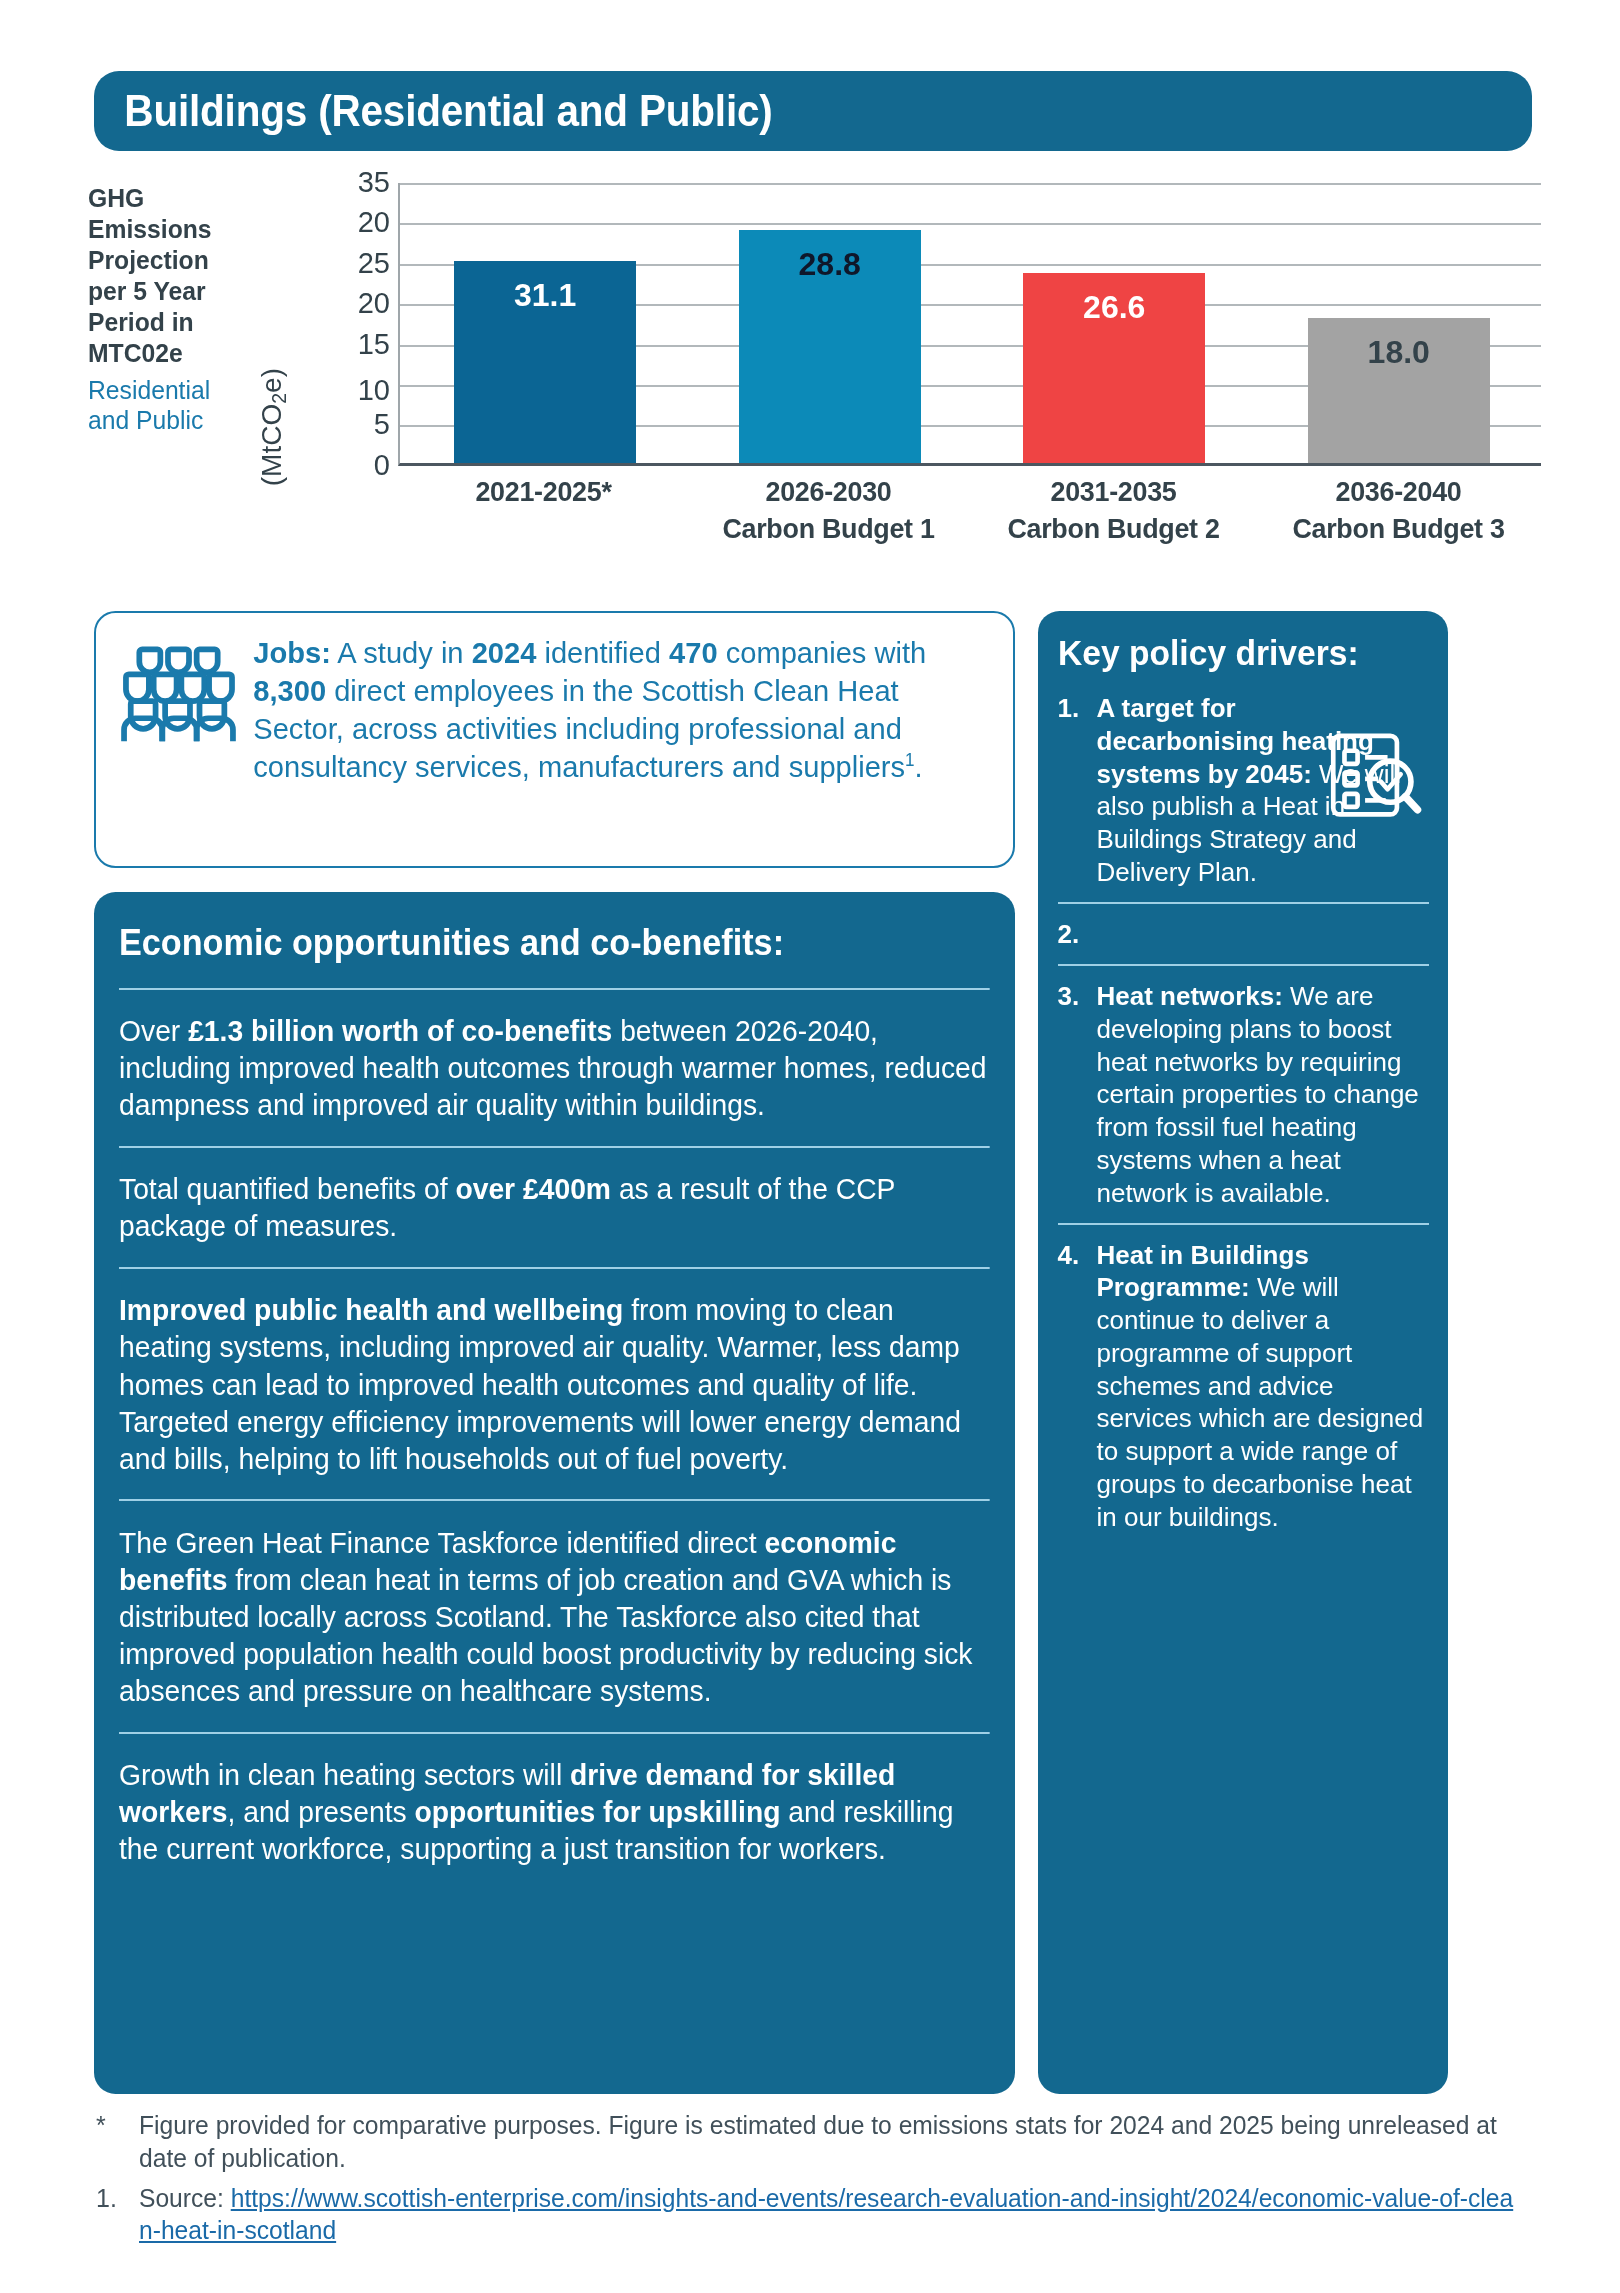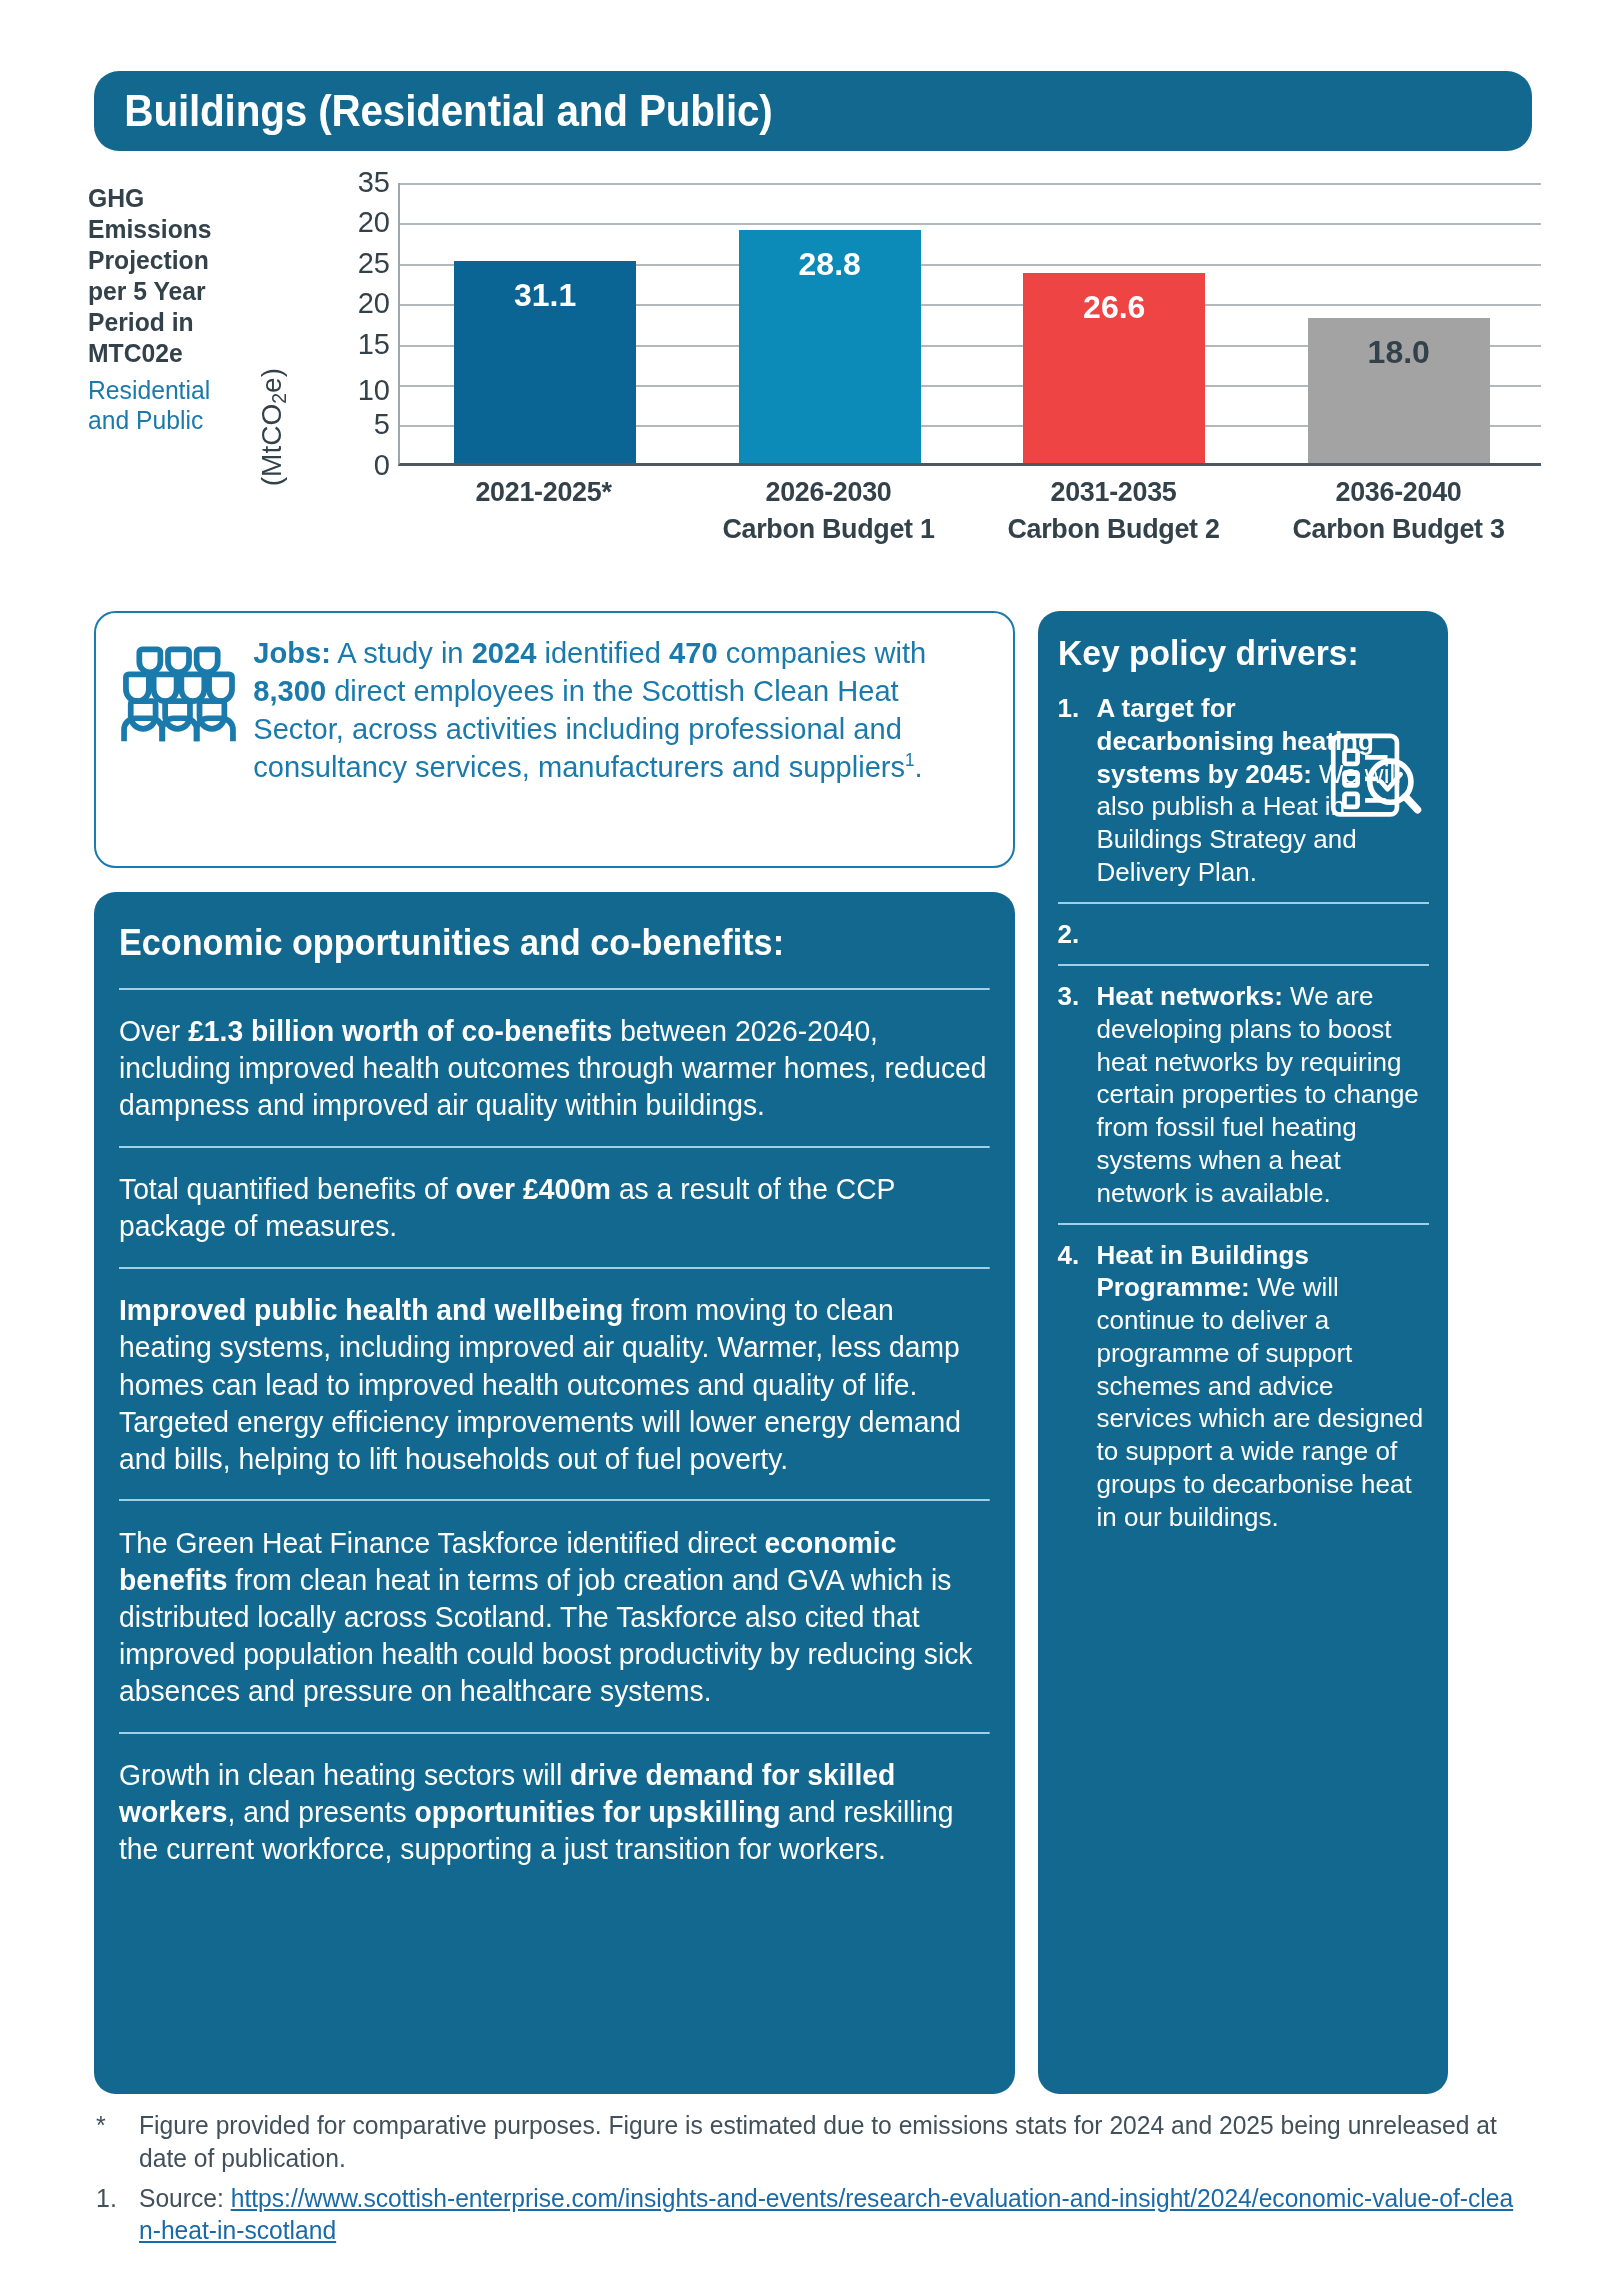--- a/index.html
+++ b/index.html
@@ -246,21 +246,21 @@
           <div class="gridline" style="top: 0px;"></div>
         </div>
       <div class="bars" id="bars">
           <div class="bar-slot">
             <div class="bar" style="height: 202px; background: rgb(11, 101, 148);">
               <div class="bar-value" style="color: rgb(255, 255, 255);">31.1</div>
             </div>
           </div>
           <div class="bar-slot">
             <div class="bar" style="height: 233px; background: rgb(12, 138, 184);">
-              <div class="bar-value" style="color: #ffffff; text-align: right;">28.8</div>
+              <div class="bar-value" style="color: #0f172a; text-align: right;">28.8</div>
             </div>
           </div>
           <div class="bar-slot">
             <div class="bar" style="height: 190px; background: #ef4444;">
               <div class="bar-value" style="color: rgb(255, 255, 255);">26.6</div>
             </div>
           </div>
           <div class="bar-slot">
             <div class="bar" style="height: 145px; background: #a3a3a3;">
               <div class="bar-value" style="color: rgb(51, 66, 74);">18.0</div>

